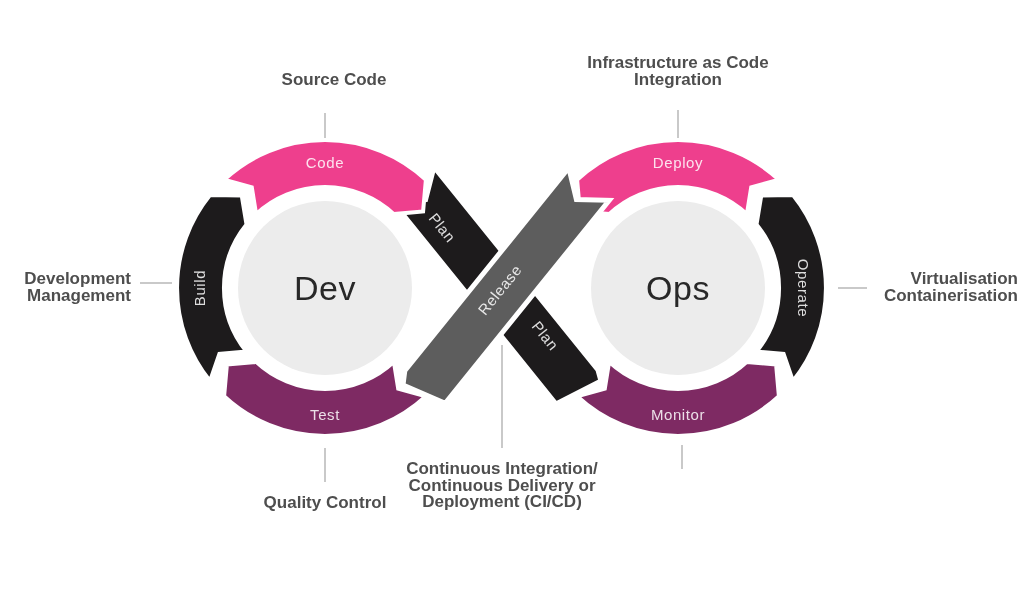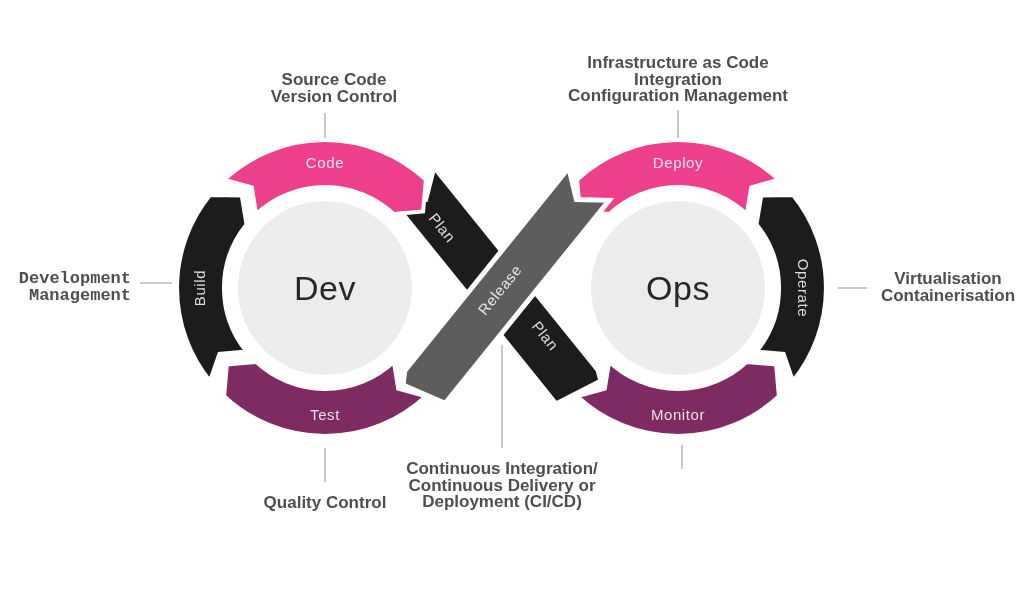--- a/index.html
+++ b/index.html
@@ -11,21 +11,21 @@
   .band{stroke:#ffffff;stroke-width:5;stroke-linejoin:miter;}
   .arc-label{fill:var(--arc-label);font-size:15px;letter-spacing:.6px;
              font-weight:400;text-anchor:middle;}
   .center-label{fill:var(--center-text);font-size:34px;font-weight:500;
                 letter-spacing:.5px;text-anchor:middle;}
   .connector{stroke:var(--connector);stroke-width:1.2;}
   .note{position:absolute;color:var(--label-text);font-size:17px;
         font-weight:600;line-height:16.5px;}
   .note.center{text-align:center;}
   .note.right{text-align:right;}
-  .note.left{text-align:center;}
+  .note.left{text-align:right;}
 </style>
 </head>
 <body>
 
 <div id="stage">
 
   <svg width="1024" height="605" viewBox="0 0 1024 605">
 
     <path id="band-plan" class="band" style="fill:var(--dark)" d="M392.0,201.0 L556.0,404.0 L601.0,381.0 L598.0,370.0 L434.0,167.0 L425.6,199.6 Z"></path>
 
@@ -60,30 +60,28 @@
     <text class="arc-label" x="442" y="233" transform="rotate(51 442 228)">Plan</text>
     <text class="arc-label" x="545" y="341" transform="rotate(51 545 336)">Plan</text>
     <text class="arc-label" x="500" y="295" transform="rotate(-51 500 290)">Release</text>
 
     <text class="center-label" x="325" y="300">Dev</text>
     <text class="center-label" x="678" y="300">Ops</text>
   </svg>
 
   <div class="note center" style="left:214px;top:72px;width:240px;">
     <div>Source Code</div>
-    <div>Version Control</div>
   </div>
 
   <div class="note center" style="left:538px;top:55px;width:280px;">
     <div>Infrastructure as Code</div>
     <div>Integration</div>
-    <div>Configuration Management</div>
   </div>
 
-  <div class="note right" style="left:6px;top:271px;width:125px;font-family:Liberation Mono, monospace;">
+  <div class="note right" style="left:6px;top:271px;width:125px;">
     <div>Development</div>
     <div>Management</div>
   </div>
 
   <div class="note left" style="left:878px;top:271px;width:140px;">
     <div>Virtualisation</div>
     <div>Containerisation</div>
   </div>
 
   <div class="note center" style="left:382px;top:461px;width:240px;">

